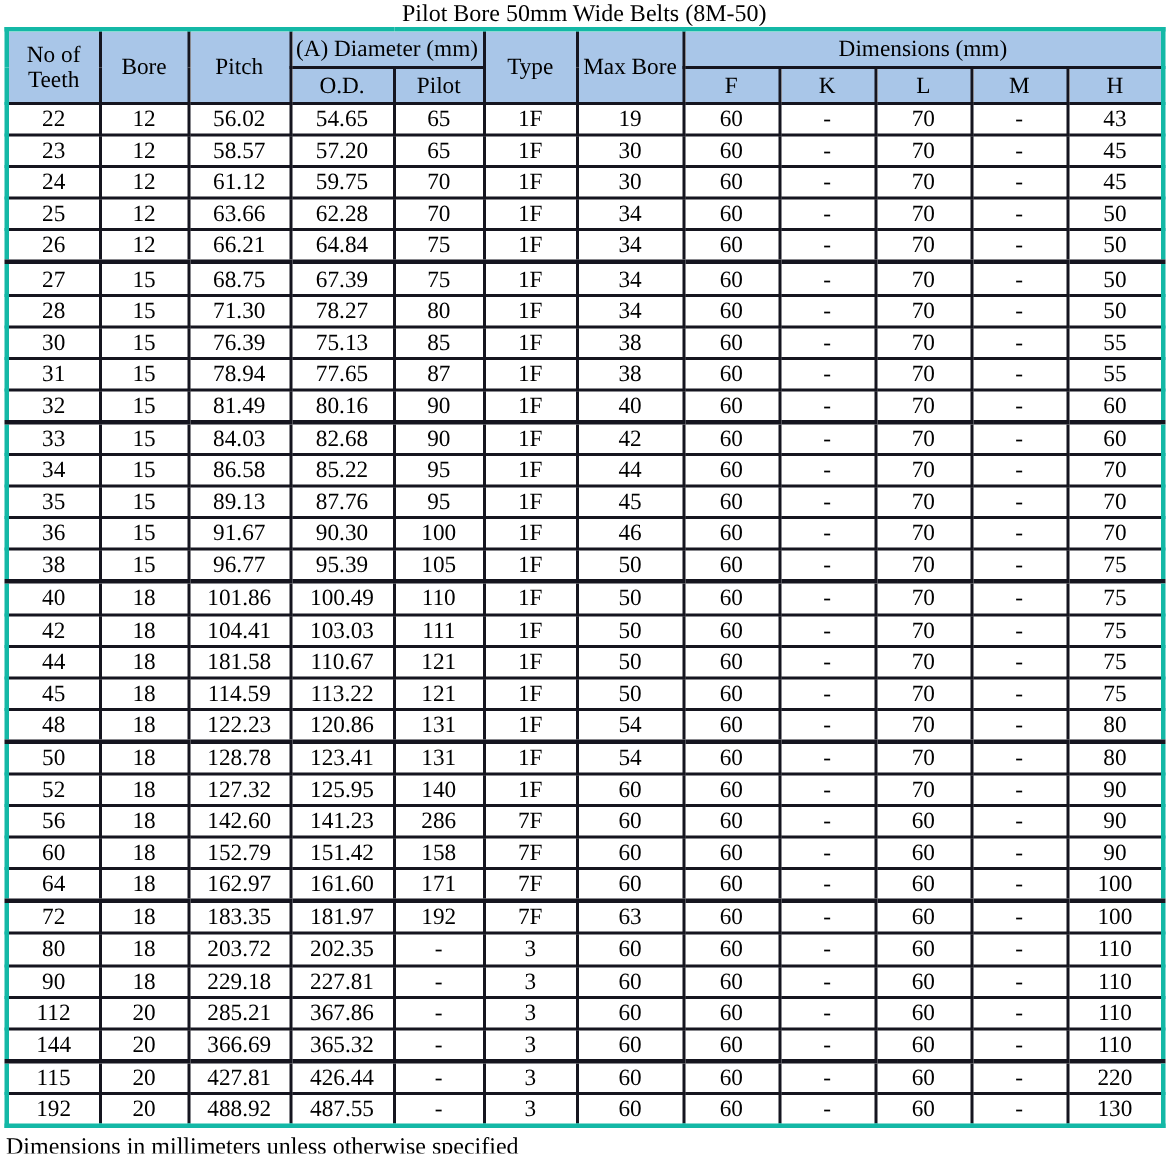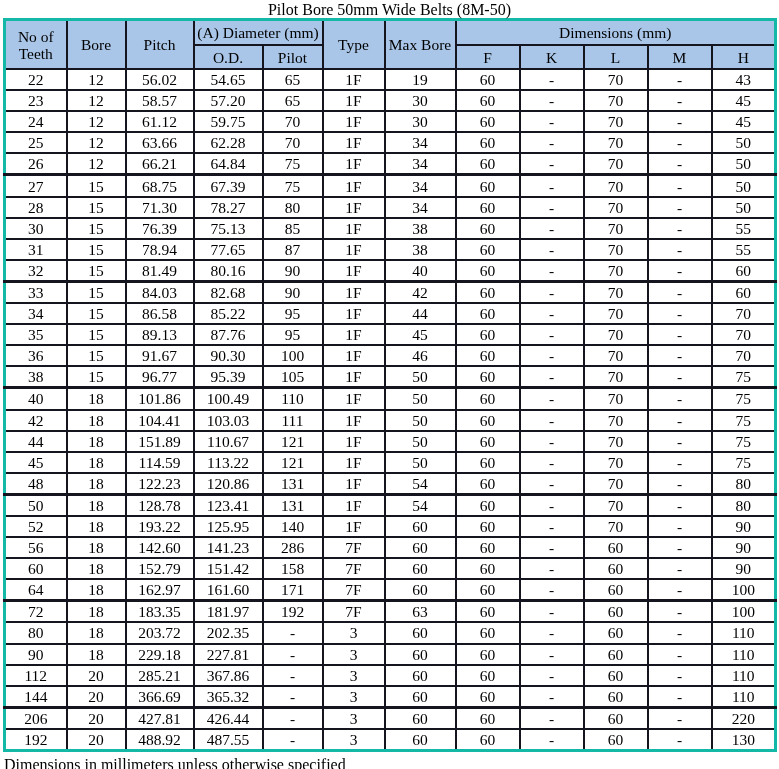--- a/index.html
+++ b/index.html
@@ -340,21 +340,21 @@
           <td>50</td>
           <td>60</td>
           <td>-</td>
           <td>70</td>
           <td>-</td>
           <td>75</td>
         </tr>
         <tr>
           <td>44</td>
           <td>18</td>
-          <td>151.89</td>
+          <td>181.58</td>
           <td>110.67</td>
           <td>121</td>
           <td>1F</td>
           <td>50</td>
           <td>60</td>
           <td>-</td>
           <td>70</td>
           <td>-</td>
           <td>75</td>
         </tr>
@@ -396,21 +396,21 @@
           <td>54</td>
           <td>60</td>
           <td>-</td>
           <td>70</td>
           <td>-</td>
           <td>80</td>
         </tr>
         <tr>
           <td>52</td>
           <td>18</td>
-          <td>193.22</td>
+          <td>127.32</td>
           <td>125.95</td>
           <td>140</td>
           <td>1F</td>
           <td>60</td>
           <td>60</td>
           <td>-</td>
           <td>70</td>
           <td>-</td>
           <td>90</td>
         </tr>
@@ -520,21 +520,21 @@
           <td>-</td>
           <td>3</td>
           <td>60</td>
           <td>60</td>
           <td>-</td>
           <td>60</td>
           <td>-</td>
           <td>110</td>
         </tr>
         <tr>
-          <td>206</td>
+          <td>115</td>
           <td>20</td>
           <td>427.81</td>
           <td>426.44</td>
           <td>-</td>
           <td>3</td>
           <td>60</td>
           <td>60</td>
           <td>-</td>
           <td>60</td>
           <td>-</td>

